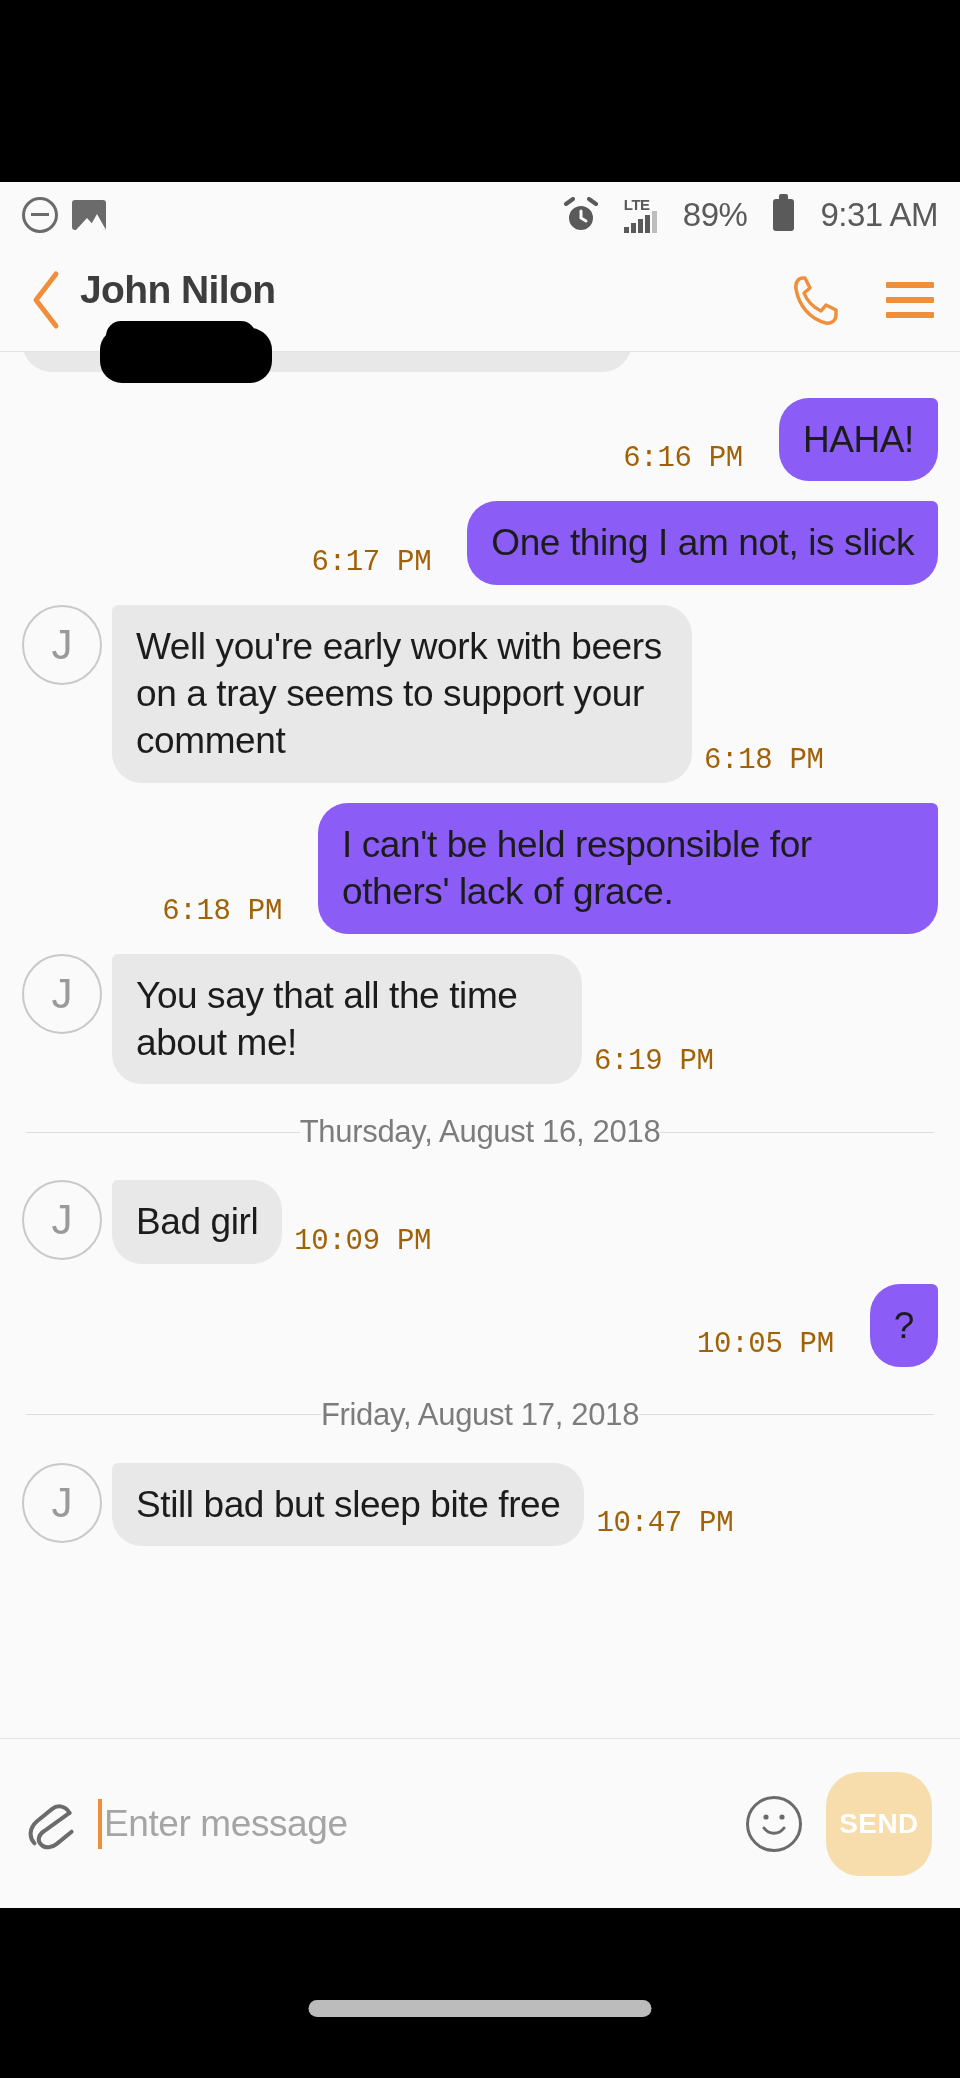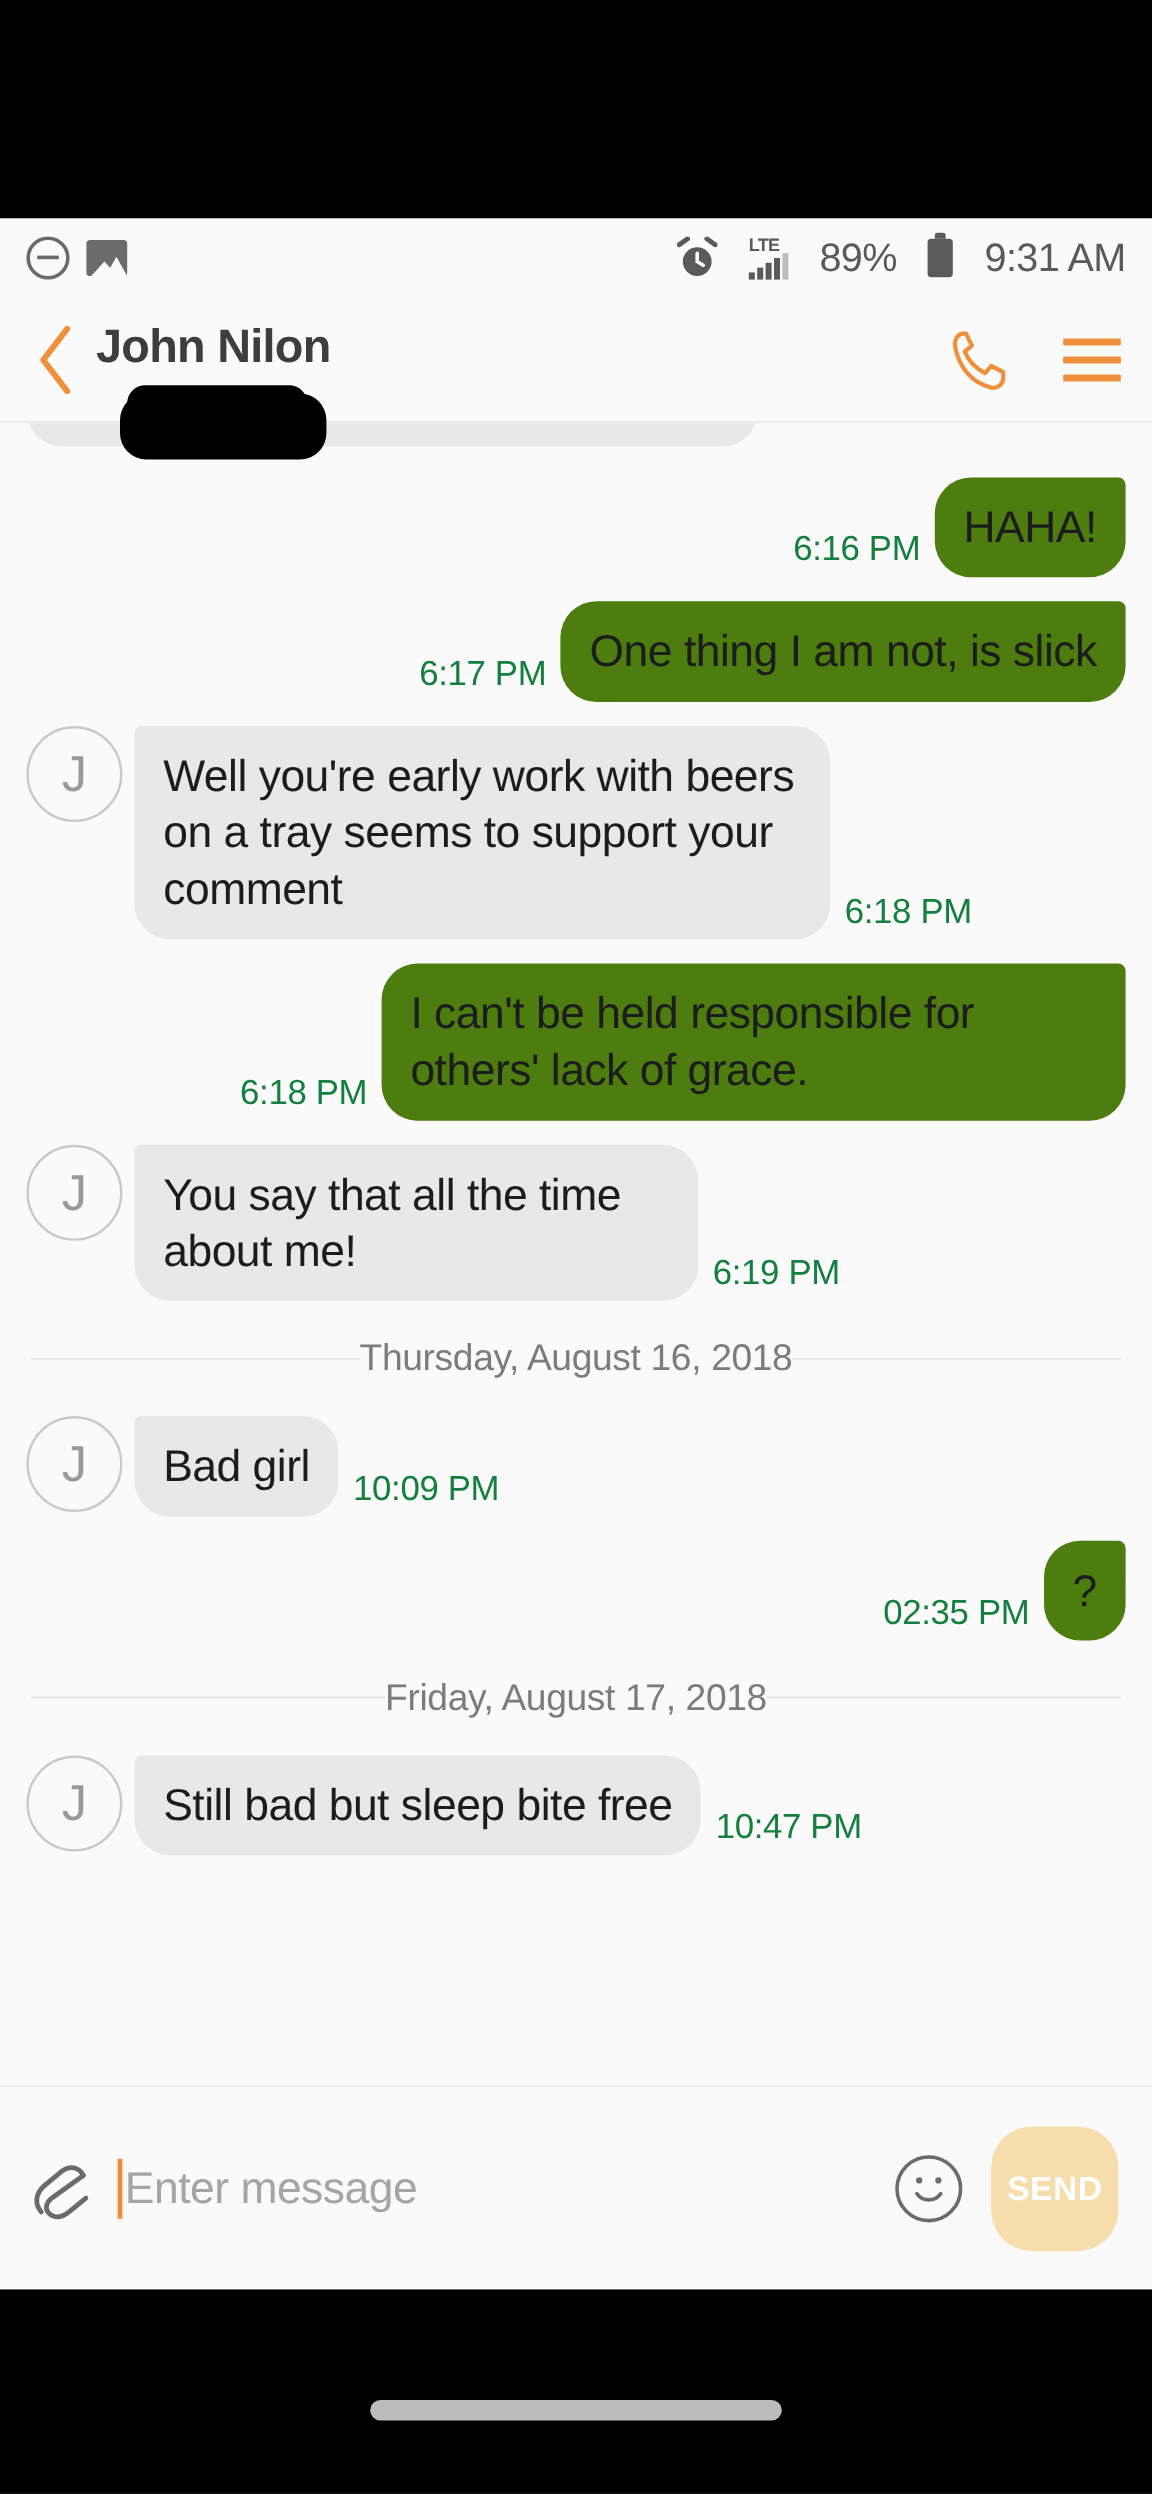--- a/index.html
+++ b/index.html
@@ -119,25 +119,25 @@
     flex:0 0 auto; margin-right:10px; align-self:flex-start;
     font-family:"Liberation Sans", sans-serif;
   }
 
   .bubble {
     max-width:630px; padding:18px 24px; font-size:37px; line-height:1.28;
     color:#1c1c1c; font-family:"Liberation Sans", sans-serif;
     letter-spacing:-0.4px; word-wrap:break-word;
   }
   .bubble.in  { background:#e8e8e8; border-radius:30px 30px 30px 30px; border-top-left-radius:6px; }
-  .bubble.out { background:#4d7c0f; border-radius:30px 30px 30px 30px; border-top-right-radius:6px; }
+  .bubble.out { background:#8b5cf6; border-radius:30px 30px 30px 30px; border-top-right-radius:6px;margin-left:24px; }
 
   .ts {
-    font-size:29px; color:#15803d; flex:0 0 auto;
-    font-family:Liberation Sans, sans-serif; letter-spacing:-0.3px;
+    font-size:29px; color:#a16207; flex:0 0 auto;
+    font-family:Liberation Mono, monospace; letter-spacing:-0.3px;
     padding-bottom:6px; white-space:nowrap;
   }
   .ts.left  { margin-right:12px; }
   .ts.right { margin-left:12px; }
 
   
   .row.clipped { margin-top:-46px; margin-bottom:26px; }
   .row.clipped .bubble.in { max-width:none; width:610px; height:66px; padding-top:6px; }
   .row.clipped .ts { padding-bottom:20px; }
 
@@ -275,21 +275,21 @@
         <span class="line"></span>
       </div>
 
       <div class="row in">
         <div class="avatar">J</div>
         <div class="bubble in">Bad girl</div>
         <div class="ts right">10:09 PM</div>
       </div>
 
       <div class="row out">
-        <div class="ts left">02:35 PM</div>
+        <div class="ts left">10:05 PM</div>
         <div class="bubble out">?</div>
       </div>
 
       <div class="date-sep">
         <span class="line"></span>
         <span class="date-text">Friday, August 17, 2018</span>
         <span class="line"></span>
       </div>
 
       <div class="row in">

